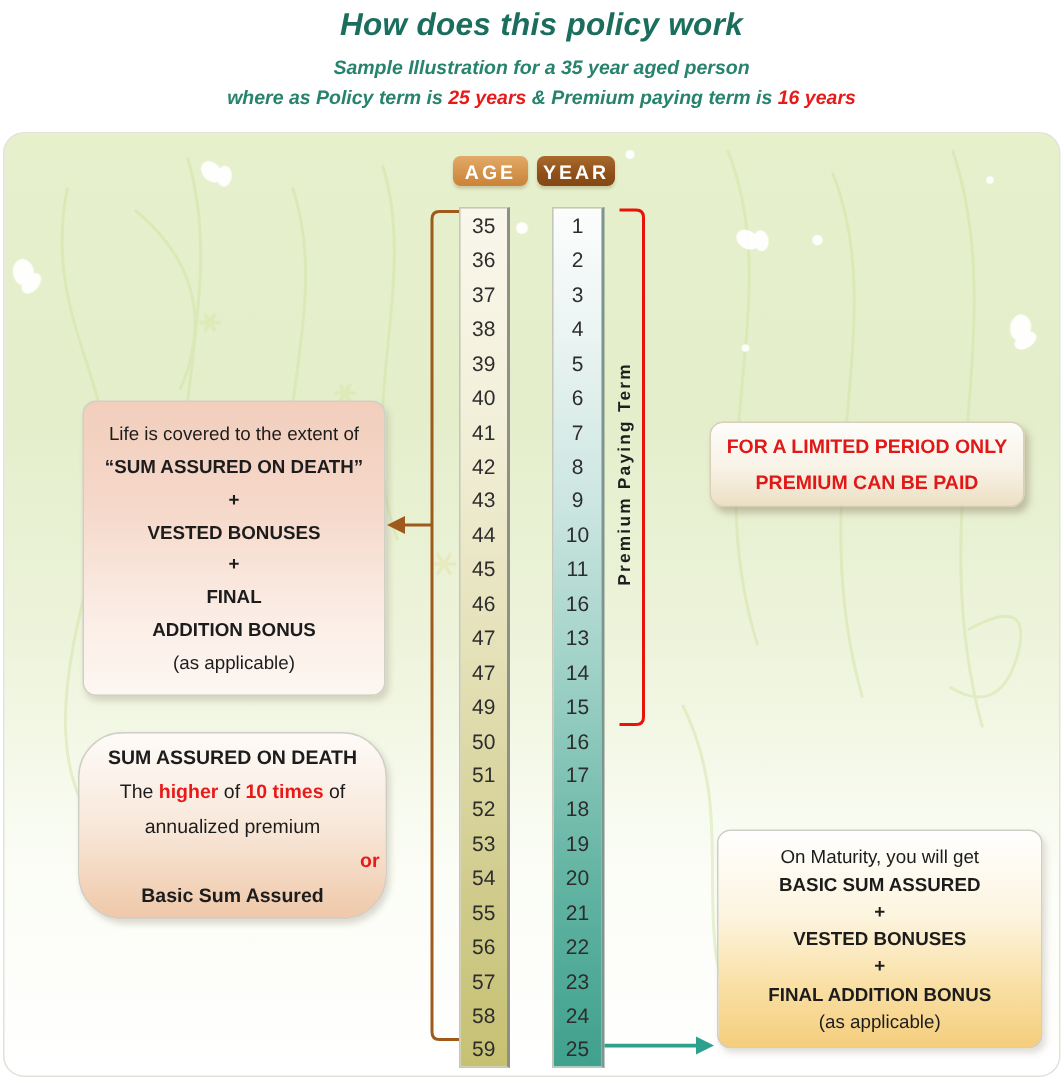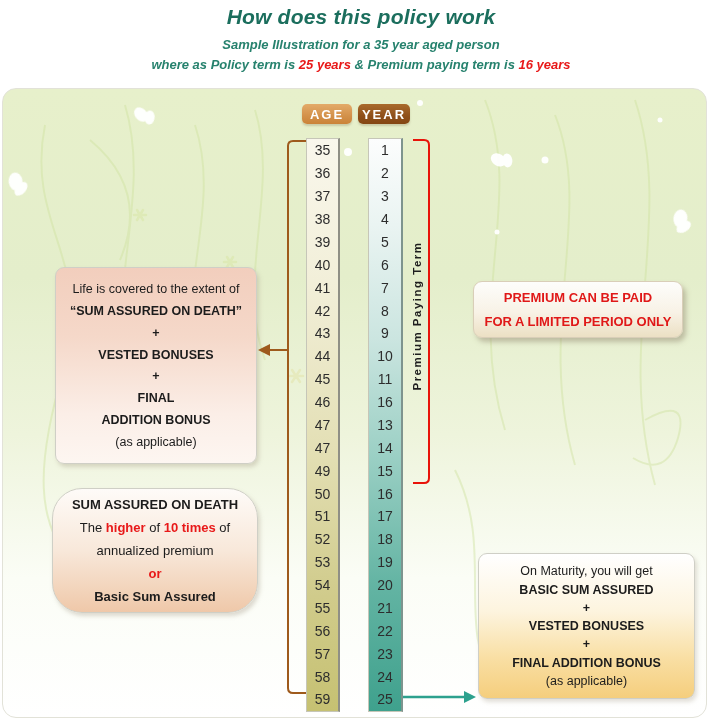--- a/index.html
+++ b/index.html
@@ -4,21 +4,21 @@
 <style>
   html,body{margin:0;padding:0;background:#fff;}
   #canvas{position:relative;width:709px;height:722px;overflow:hidden;
           font-family:"Liberation Sans",sans-serif;background:#fff;}
 
   
   .hdr{position:absolute;left:13px;right:0;text-align:center;font-style:italic;font-weight:bold;}
   .title{top:5px;font-size:21px;color:#1b6e5d;letter-spacing:.2px;}
   .sub1{top:37px;font-size:13px;color:#27826e;}
   .sub2{top:57px;font-size:13px;color:#27826e;}
-  .red{color:#e81919;}
+  .red{color:#e81919;text-align:right;}
 
   
   .panel{position:absolute;left:2px;top:88px;width:703px;height:628px;
          border:1px solid #e2e2d8;border-radius:14px;
          background:linear-gradient(180deg,#e7f0cb 0%,#e4eecb 30%,#eef4dc 55%,#fbfdf6 78%,#ffffff 100%);}
 
   
   .overlay{position:absolute;left:0;top:0;width:709px;height:722px;pointer-events:none;}
 
   
@@ -192,22 +192,22 @@
     <div class="b">“SUM ASSURED ON DEATH”</div>
     <div class="b">+</div>
     <div class="b">VESTED BONUSES</div>
     <div class="b">+</div>
     <div class="b">FINAL</div>
     <div class="b">ADDITION BONUS</div>
     <div>(as applicable)</div>
   </div>
 
   <div class="box box-limited">
+    <div>FOR A LIMITED PERIOD ONLY</div>
     <div>PREMIUM CAN BE PAID</div>
-    <div>FOR A LIMITED PERIOD ONLY</div>
   </div>
 
   <div class="box box-sad">
     <div class="b">SUM ASSURED ON DEATH</div>
     <div><span>The </span><span class="b red">higher</span><span> of </span><span class="b red">10 times</span><span> of</span></div>
     <div>annualized premium</div>
     <div class="b red">or</div>
     <div class="b">Basic Sum Assured</div>
   </div>
 

